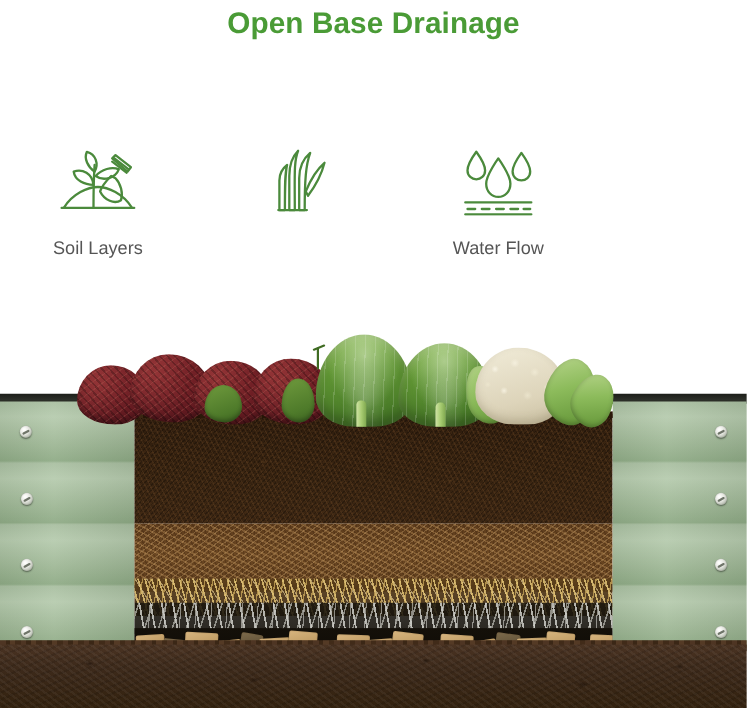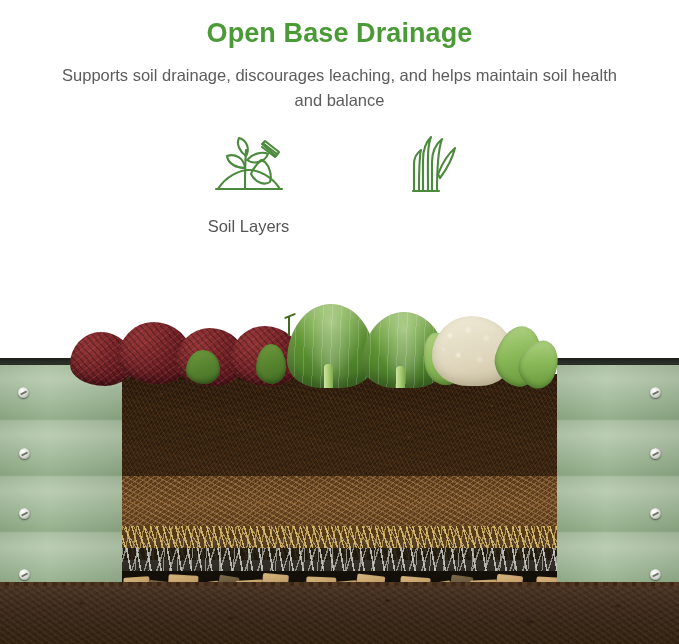--- a/index.html
+++ b/index.html
@@ -9,31 +9,31 @@
     background: #ffffff;
     font-family: "Liberation Sans", sans-serif;
     overflow: hidden;
   }
   #page { position: relative; width: 679px; height: 644px; background:#fff; overflow:hidden; }
 
   
   .header { position:absolute; left:0; top:0; width:679px; text-align:center; }
   .title {
     font-size: 27px; font-weight: 700; color:#4a9b36;
-    letter-spacing:.1px; line-height:34px; padding-top:16px;
+    letter-spacing:.1px; line-height:34px; padding-top:4px;
   }
   .subtitle {
     font-size: 16.5px; color:#5c5c5c; line-height:25px;
     width: 560px; margin: 13px auto 0 auto; font-weight:400;
   }
 
   
   .features {
     position:absolute; left:0; top:132px; width:679px;
-    display:flex; justify-content:center; align-items:flex-start;
+    display:flex; justify-content:flex-start; align-items:flex-start;
   }
   .feature { width: 178px; text-align:center; }
   .feature-icon { height: 66px; display:flex; align-items:center; justify-content:center; }
   .feature-icon svg { display:block; }
   .feature-label {
     margin-top: 16px; font-size: 16.5px; color:#555555; line-height:24px; font-weight:400;
   }
   .f1 { margin-left: 0px; }
   .f2 { margin-left: 4px; }
   .f3 { margin-left: 4px; }
@@ -233,21 +233,20 @@
     position:absolute; background:#3f6b22; border-radius:1px;
   }
 </style>
 </head>
 <body>
 
 <div id="page">
 
   <div class="header">
     <div class="title">Open Base Drainage</div>
-    <div class="subtitle">Supports soil drainage, discourages leaching, and helps maintain soil health and balance</div>
   </div>
 
   <div class="features">
 
     <div class="feature f1">
       <div class="feature-icon">
         <svg width="74" height="62" viewBox="0 0 74 62" fill="none" stroke="#4b8a3c" stroke-width="2.1" stroke-linecap="round" stroke-linejoin="round">
 
           <path d="M6 55 C14 42, 28 36, 37 36 C46 36, 60 42, 68 55"></path>
           <path d="M4 55 H70"></path>
@@ -280,20 +279,39 @@
 
           <path d="M32 57 L32 28 C32 18, 36 10, 42 5 C38 16, 37 30, 37 57 Z"></path>
 
           <path d="M38 40 C42 30, 48 20, 55 14 C52 26, 46 36, 40 44 Z"></path>
 
           <path d="M13 57 H39"></path>
         </svg>
       </div>
     </div>
 
+    <div class="feature f3">
+      <div class="feature-icon">
+        <svg width="72" height="62" viewBox="0 0 72 62" fill="none" stroke="#4b8a3c" stroke-width="2.1" stroke-linecap="round" stroke-linejoin="round">
+
+          <path d="M16 4 C16 4, 8 15, 8 21 C8 26, 12 29, 16 29 C20 29, 24 26, 24 21 C24 15, 16 4, 16 4 Z"></path>
+
+          <path d="M36 10 C36 10, 25 25, 25 33 C25 40, 30 45, 36 45 C42 45, 47 40, 47 33 C47 25, 36 10, 36 10 Z"></path>
+
+          <path d="M57 5 C57 5, 49 16, 49 22 C49 27, 53 30, 57 30 C61 30, 65 27, 65 22 C65 16, 57 5, 57 5 Z"></path>
+
+          <path d="M6 50 H66"></path>
+
+          <path d="M8 56 H15 M21 56 H28 M34 56 H41 M47 56 H54 M59 56 H65"></path>
+
+          <path d="M6 61 H66"></path>
+        </svg>
+      </div>
+      <div class="feature-label">Water Flow</div>
+    </div>
 
   </div>
 
   <div class="scene">
 
     <div class="plants">
 
       <div class="veg lettuce-red" style="left:70px; top:40px; width:64px; height:54px;"></div>
       <div class="veg lettuce-red" style="left:118px; top:30px; width:74px; height:62px;"></div>
       <div class="veg lettuce-red" style="left:176px; top:36px; width:70px; height:58px;"></div>

